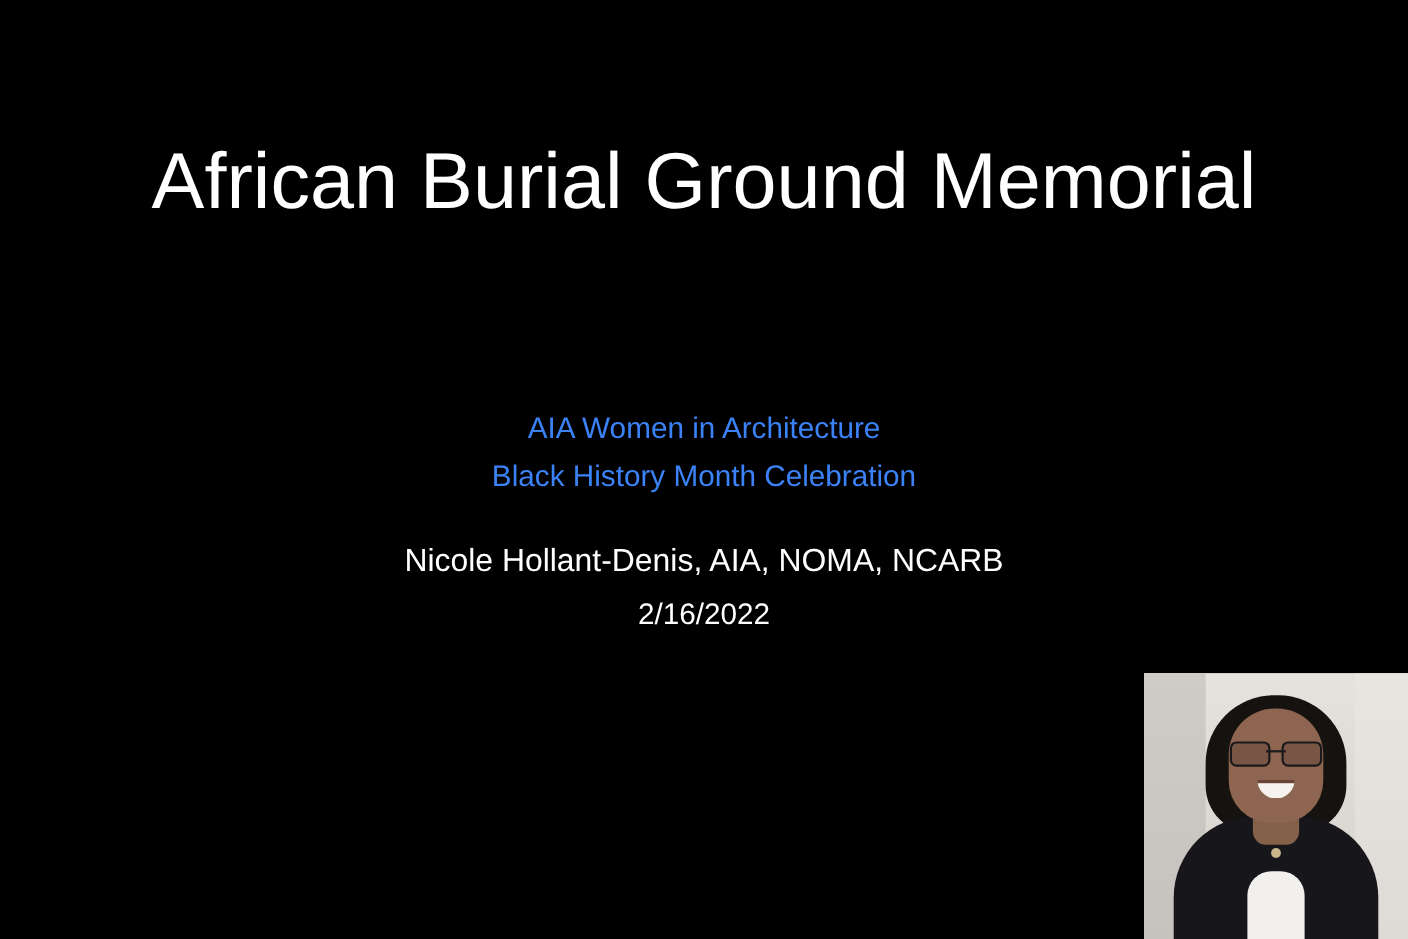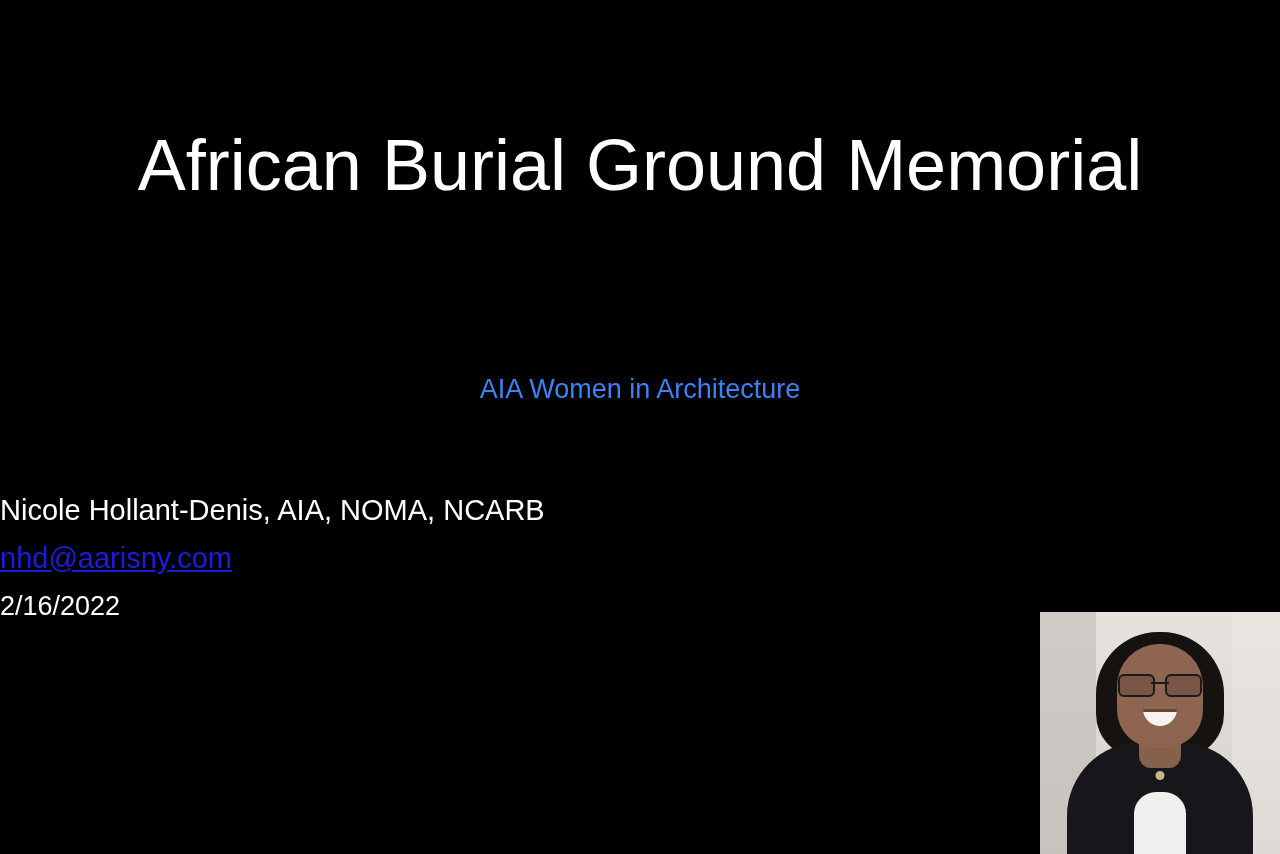--- a/index.html
+++ b/index.html
@@ -49,20 +49,21 @@
     font-size: 27px;
     line-height: 1.62;
     color: #3b82f6;
   }
 
   .presenter-block {
     position: absolute;
     top: 487px;
     left: 0;
     width: 1280px;
+    text-align: center;
   }
   .presenter-name {
     font-size: 29px;
     line-height: 1.65;
     color: #ffffff;
   }
   .link {
     display: inline-block;
     font-size: 29px;
     line-height: 1.65;
@@ -220,25 +221,25 @@
 <body>
 
 <div class="slide">
 
   <div class="title-block">
     <div class="title-line">African Burial Ground Memorial</div>
   </div>
 
   <div class="subtitle-block">
     <div class="subtitle-line">AIA Women in Architecture</div>
+    <div class="subtitle-line">Black History Month Celebration</div>
   </div>
 
   <div class="presenter-block">
     <div class="presenter-name">Nicole Hollant-Denis, AIA, NOMA, NCARB</div>
-    <div><a class="link" href="#">nhd@aarisny.com</a></div>
     <div class="date-line">2/16/2022</div>
   </div>
 
   <div class="video-tile">
     <div class="video-bg"></div>
     <div class="video-bg-left"></div>
     <div class="video-bg-right"></div>
     <div class="person">
       <div class="hair"></div>
       <div class="torso"></div>

